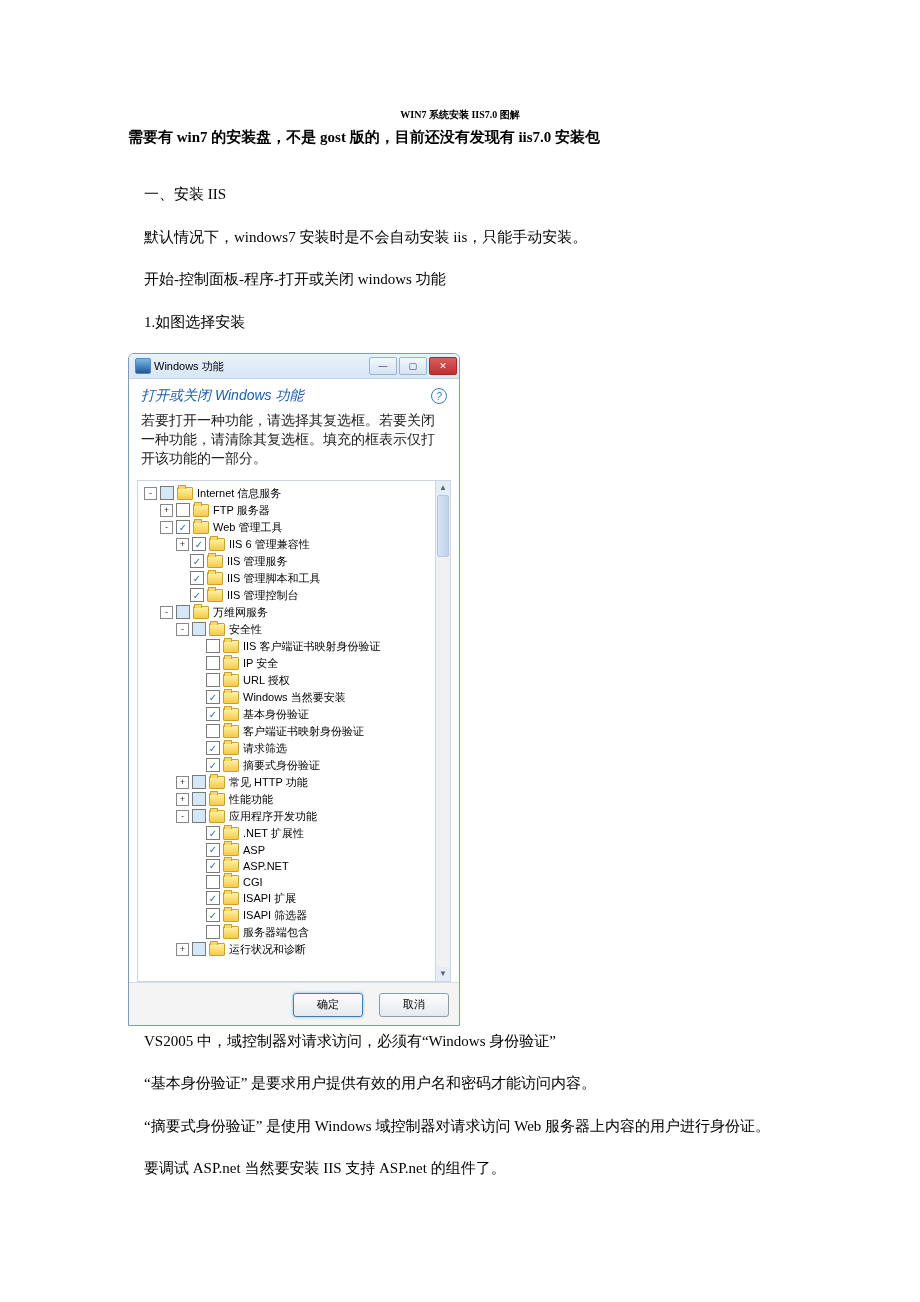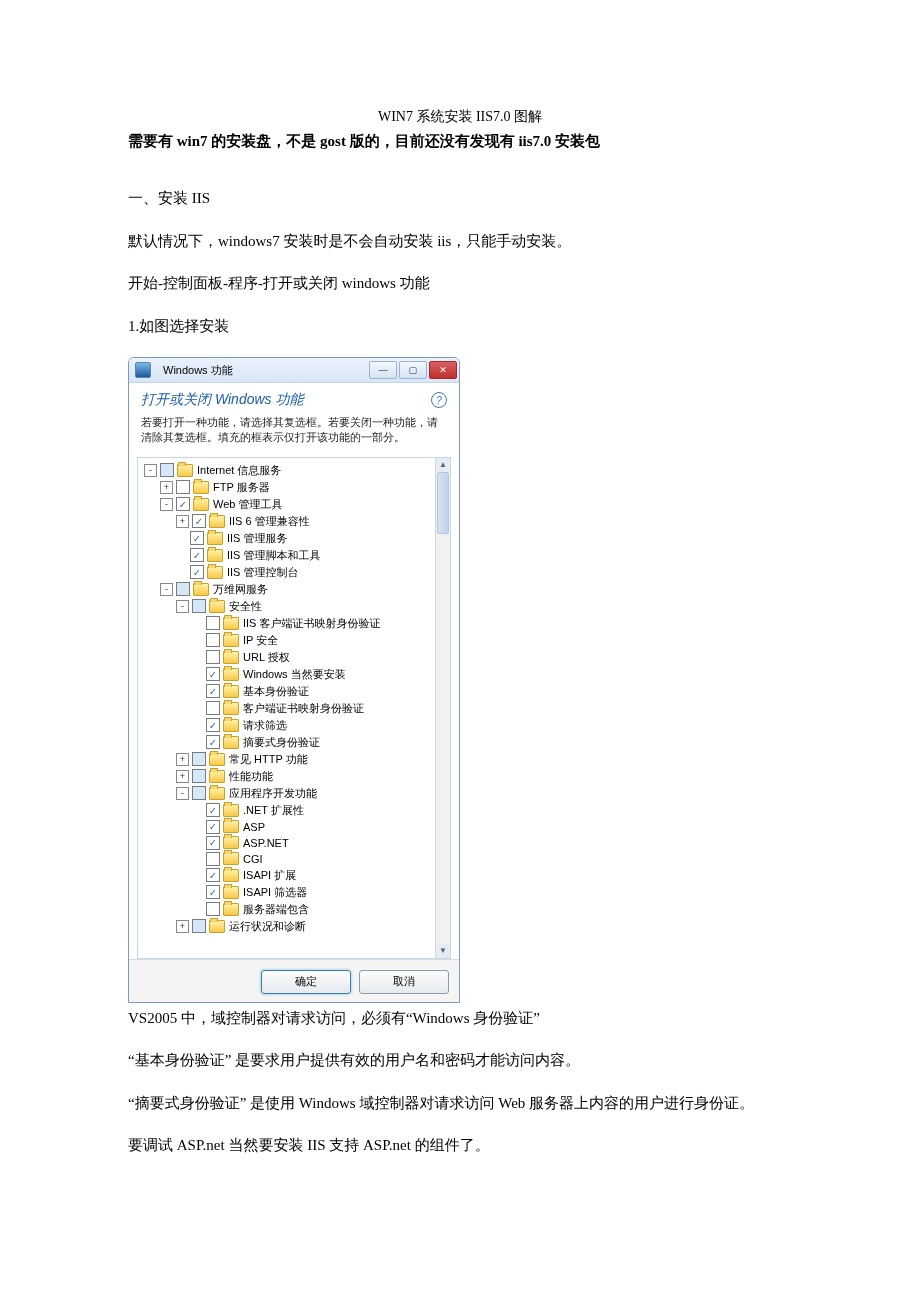--- a/index.html
+++ b/index.html
@@ -12,30 +12,30 @@
     width: 920px;
     min-height: 1302px;
     margin: 0 auto;
     padding: 108px 128px 60px 128px;
     box-sizing: border-box;
     font-size: 15px;
     color: #000;
   }
   .title {
     text-align: center;
-    font-weight: normal;
-    font-size: 14px;
+    font-weight: bold;
+    font-size: 10px;
     margin-bottom: 6px;
   }
   .bold {
     font-weight: bold;
     margin-bottom: 36px;
   }
   .para {
-    margin: 20px 0;
+    margin: 20px 16px;
     line-height: 1.5;
   }
   
   .win7dlg {
     width: 330px;
     border: 1px solid #7b9cbf;
     border-radius: 6px 6px 0 0;
     background: #fff;
     font-family: Tahoma, "Microsoft YaHei", sans-serif;
     font-size: 11px;
@@ -45,21 +45,21 @@
   .titlebar {
     height: 24px;
     background: linear-gradient(#eaf2fb,#d7e6f7);
     border-bottom: 1px solid #c4d6ea;
     display: flex;
     align-items: center;
     justify-content: space-between;
     padding: 0 0 0 6px;
     border-radius: 5px 5px 0 0;
   }
-  .titlebar-left { display:flex; align-items:center; gap:12px;justify-content:center; }
+  .titlebar-left { display:flex; align-items:center; gap:3px;justify-content:center; }
   .app-title { font-size: 11px; }
   .appicon {
     width: 14px; height: 14px;
     background: linear-gradient(#7db9e8,#1e5799);
     border: 1px solid #5a86b5;
     border-radius: 2px;
   }
   .winbtns { display:flex; }
   .winbtn {
     width: 26px; height: 16px;
@@ -90,21 +90,21 @@
   .help-icon {
     width: 14px; height: 14px;
     border: 1px solid #3c7bbf;
     border-radius: 50%;
     color: #3c7bbf;
     font-size: 10px;
     display:flex; align-items:center; justify-content:center;
   }
   .header-desc {
     margin-top: 6px;
-    font-size: 11px;
+    font-size: 14px;
     color: #222;
     line-height: 1.35;
   }
   .tree-wrap {
     margin: 8px 8px 0 8px;
     border: 1px solid #c9d6e4;
     height: 500px;
     overflow: hidden;
     position: relative;
     background: #fff;
@@ -180,21 +180,22 @@
     border-top:1px solid #d7dde5;
   }
   .btn {
     min-width: 64px;
     height: 22px;
     border: 1px solid #8e9ba9;
     border-radius: 3px;
     background: linear-gradient(#fdfdfd,#e5e9ee);
     font-size: 11px;
     display:flex; align-items:center; justify-content:center;
-    padding: 0 12px;
+    padding: 0 2px;
+    margin-left: 8px;
   }
   .btn.primary {
     border-color:#3c7fb1;
     box-shadow: 0 0 3px #7fb5df;
   }
 </style>
 </head>
 <body>
 
 <div class="page">

